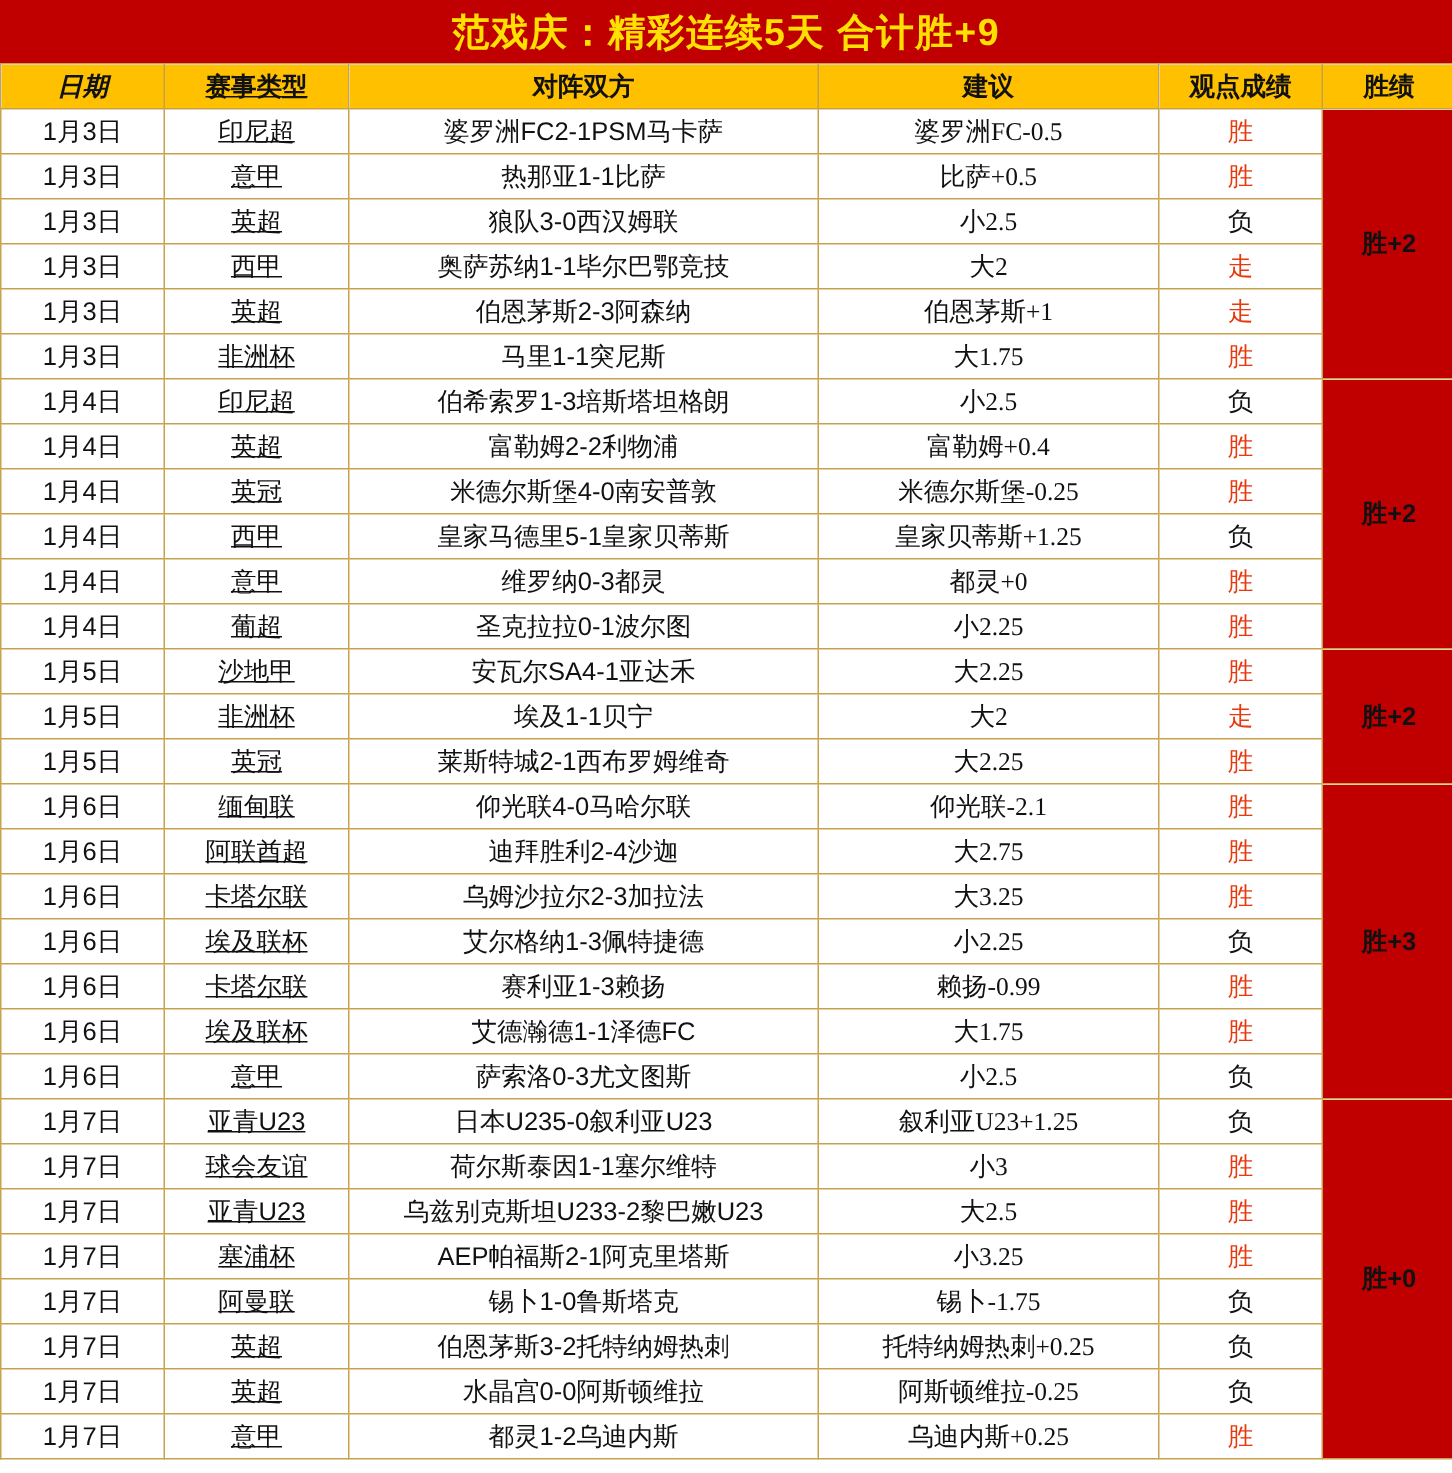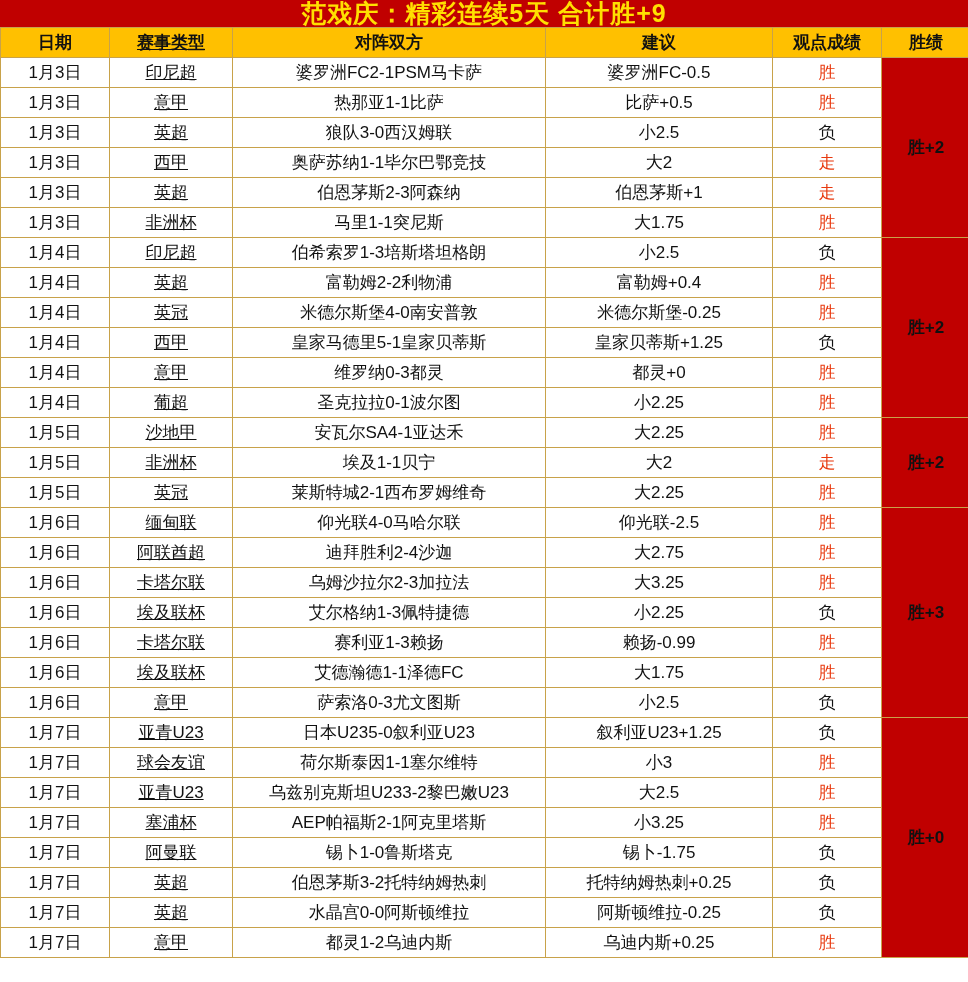--- a/index.html
+++ b/index.html
@@ -14,21 +14,21 @@
     overflow: hidden;
   }
   #sheet {
     width: 968px;
     height: 982px;
     position: relative;
     background: #ffffff;
   }
   .title-bar {
     width: 968px;
-    height: 27px;
+    height: 42px;
     background: #c00000;
     color: #ffe000;
     display: flex;
     align-items: center;
     justify-content: center;
     font-size: 25px;
     font-weight: bold;
     letter-spacing: 1px;
   }
   table.main {
@@ -57,21 +57,21 @@
     line-height: 36px;
     border: 1px solid #c8a24a;
   }
   td.date    { width: 108px; }
   td.league  { width: 122px; text-decoration: underline; }
   td.match   { width: 312px; }
   td.advice  { width: 226px; }
   td.result  { width: 108px; }
   td.total   { width: 88px; }
 
-  th.date    { width: 108px; }
+  th.date    { width: 108px; font-style: italic; }
   th.league  { width: 122px; text-decoration: underline; }
   th.match   { width: 312px; }
   th.advice  { width: 226px; }
   th.result  { width: 108px; }
   th.total   { width: 88px; }
 
   td.result.win  { color: #e8380d; }
   td.result.lose { color: #111111; }
   td.result.draw { color: #e8380d; }
 
@@ -80,21 +80,21 @@
     color: #ffe000;
     font-size: 30px;
     font-weight: bold;
     border-left: 1px solid #c8a24a;
     border-right: 1px solid #c00000;
     border-top: 1px solid #c8a24a;
     border-bottom: 1px solid #c8a24a;
     letter-spacing: 0px;
   }
   td.match { font-size: 16.5px; }
-  td.advice { font-size: 16.5px; }
+  td.advice { font-size: 16.5px; font-family: Liberation Serif, serif; }
 </style>
 </head>
 <body>
 
 <div id="sheet">
 
   <div class="title-bar">范戏庆：精彩连续5天  合计胜+9</div>
 
   <table class="main">
     <thead>
@@ -213,21 +213,21 @@
           <td class="date">1月5日</td>
           <td class="league">英冠</td>
           <td class="match">莱斯特城2-1西布罗姆维奇</td>
           <td class="advice">大2.25</td>
           <td class="result win">胜</td>
         </tr>
         <tr>
           <td class="date">1月6日</td>
           <td class="league">缅甸联</td>
           <td class="match">仰光联4-0马哈尔联</td>
-          <td class="advice">仰光联-2.5</td>
+          <td class="advice">仰光联-2.1</td>
           <td class="result win">胜</td>
           <td class="total" rowspan="7">胜+3</td>
         </tr>
         <tr>
           <td class="date">1月6日</td>
           <td class="league">阿联酋超</td>
           <td class="match">迪拜胜利2-4沙迦</td>
           <td class="advice">大2.75</td>
           <td class="result win">胜</td>
         </tr>

